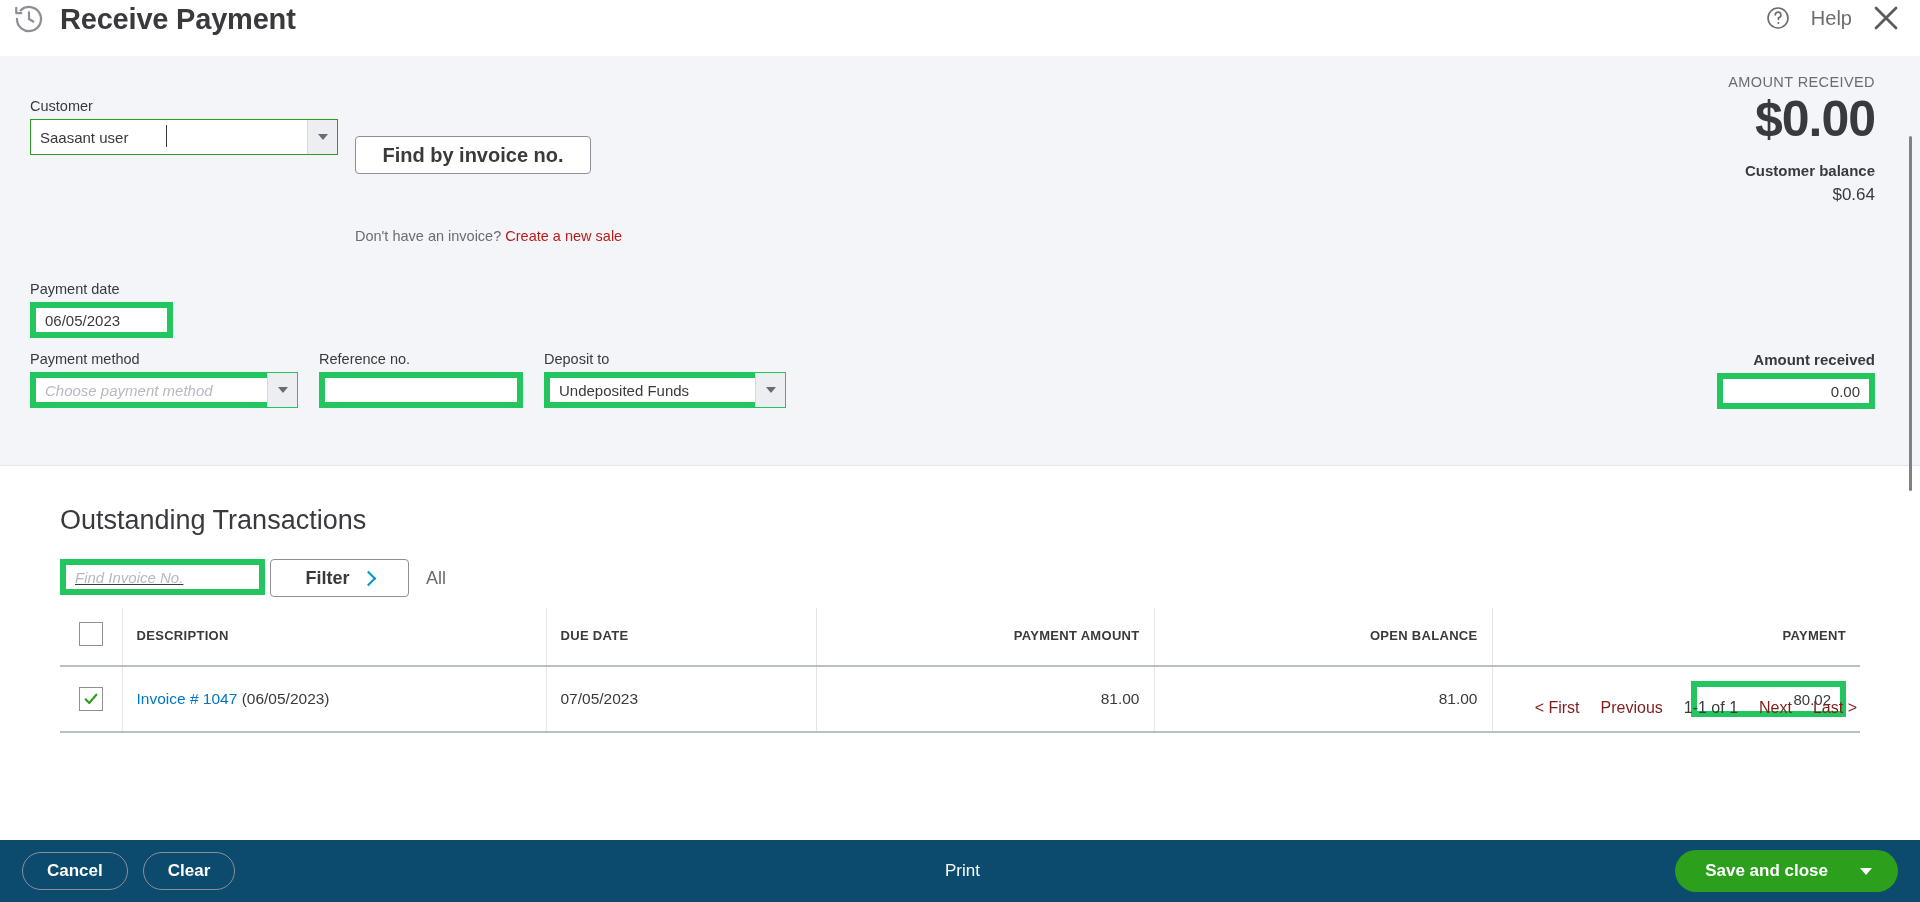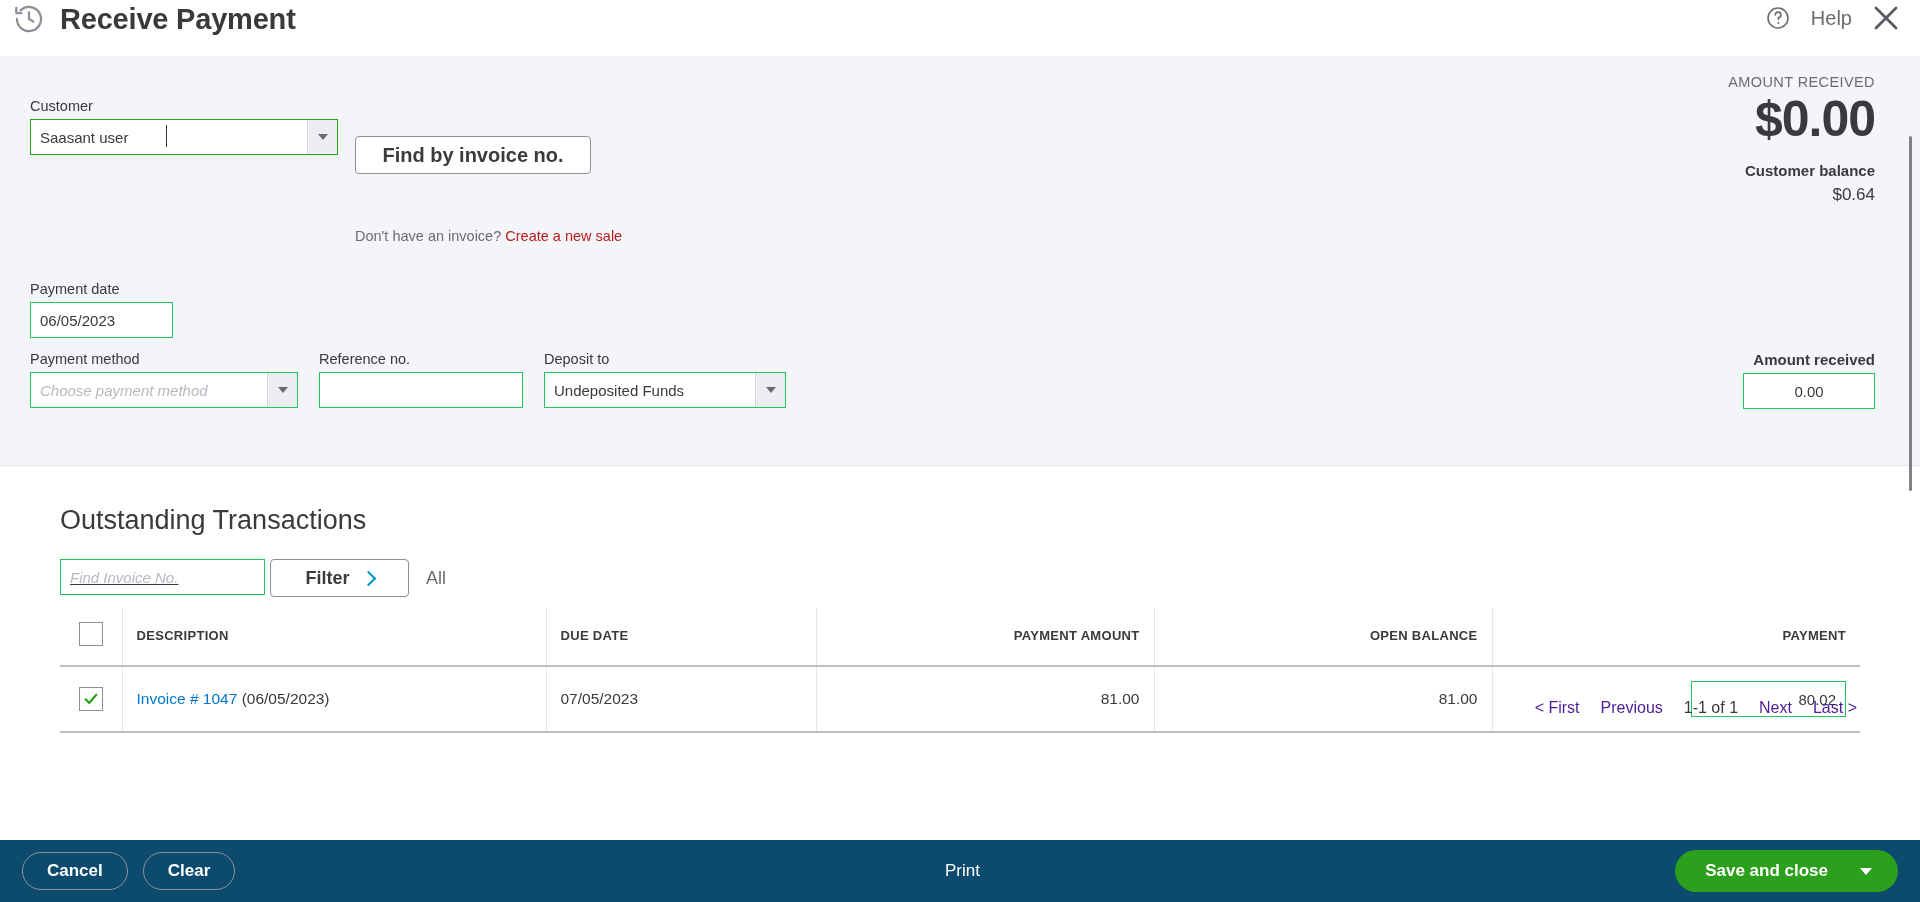--- a/index.html
+++ b/index.html
@@ -37,21 +37,21 @@
   .close-icon { width:32px; height:32px; color:#5a5b60; display:block; cursor:pointer; }
 
   
   .form-panel {
     position:absolute; top:56px; left:0; width:1920px; height:410px;
     background:#f4f5f8; border-bottom:1px solid #e3e5e8;
   }
   .fld-label { font-size:14.5px; color:#393a3d; margin-bottom:5px; display:block; }
 
   .inp {
-    height:36px; background:#fff; border:1px solid #22c55e;
+    height:36px; background:#fff; border:6px solid #22c55e;
     font-family:"Liberation Sans", sans-serif; font-size:15px; color:#393a3d;
     padding:0 9px; outline:none; border-radius:0;
   }
   .inp::placeholder { color:#b5b9c0; font-style:italic; }
   .inp.focused { border:1px solid #2ca01c; }
 
   .combo { position:relative; display:inline-block; }
   .combo .inp { width:100%; padding-right:34px; }
   .combo-btn {
     position:absolute; right:1px; top:1px; width:30px; height:34px;
@@ -89,21 +89,21 @@
   .row2 { position:absolute; left:30px; top:295px; display:flex; align-items:flex-end; }
   .pm-block { width:268px; }
   .pm-combo { width:268px; }
   .ref-block { margin-left:21px; width:204px; }
   .ref-input { width:204px; }
   .dep-block { margin-left:21px; width:242px; }
   .dep-combo { width:242px; }
 
   .amt-recv-block { position:absolute; right:45px; top:295px; text-align:right; }
   .amt-recv-label { font-size:15px; font-weight:700; color:#393a3d; margin-bottom:5px; }
-  .amt-recv-input { width:132px; text-align:center; }
+  .amt-recv-input { width:158px; text-align:right; }
 
   .vscroll {
     position:absolute; right:8px; top:80px; width:3px; height:355px;
     background:#7f8186; border-radius:2px; cursor:pointer;
   }
 
   
   .trans { position:absolute; top:466px; left:0; width:1920px; }
   .trans-title { position:absolute; left:60px; top:39px; font-size:27px; color:#393a3d; }
   .find-inv {
@@ -141,21 +141,21 @@
     display:inline-flex; align-items:center; justify-content:center; cursor:pointer;
   }
   .tick { width:16px; height:16px; color:#2ca01c; }
   .inv-link { color:#0077c5; text-decoration:none; cursor:pointer; }
   .inv-date { color:#393a3d; }
   .pay-input { width:155px; text-align:right; }
 
   .pager {
     position:absolute; right:63px; top:233px; display:flex; gap:21px; font-size:16px; align-items:baseline;
   }
-  .pg-dim { color:#4c1d95; cursor:pointer; }
+  .pg-dim { color:#7f1d1d; cursor:pointer; }
   .pg-cur { color:#393a3d; }
 
   
   .footer {
     position:absolute; bottom:0; left:0; width:1920px; height:62px;
     background:#0c4a6e; display:flex; align-items:center;
   }
   .f-btn {
     height:38px; padding:0 24px; min-width:92px; border-radius:19px;
     background:transparent; border:1px solid #8d9096; color:#fff;

